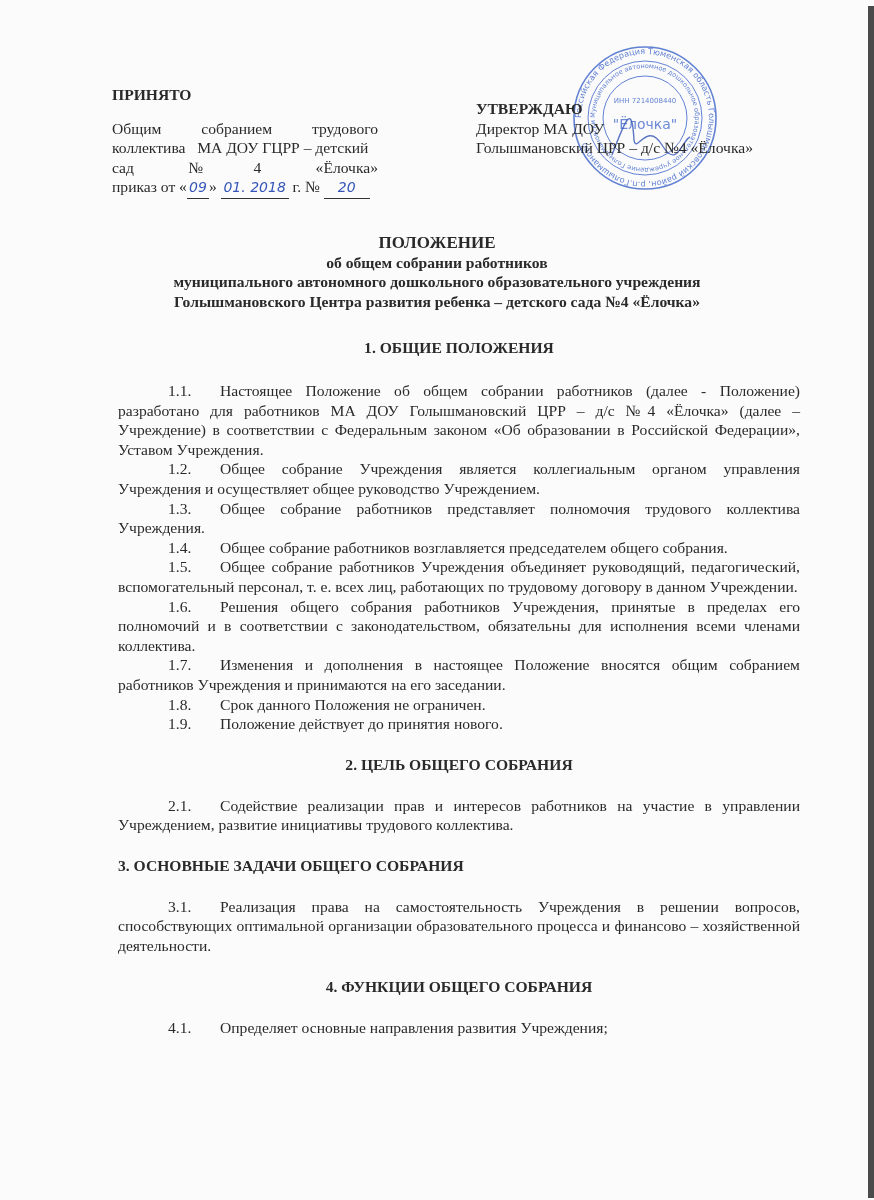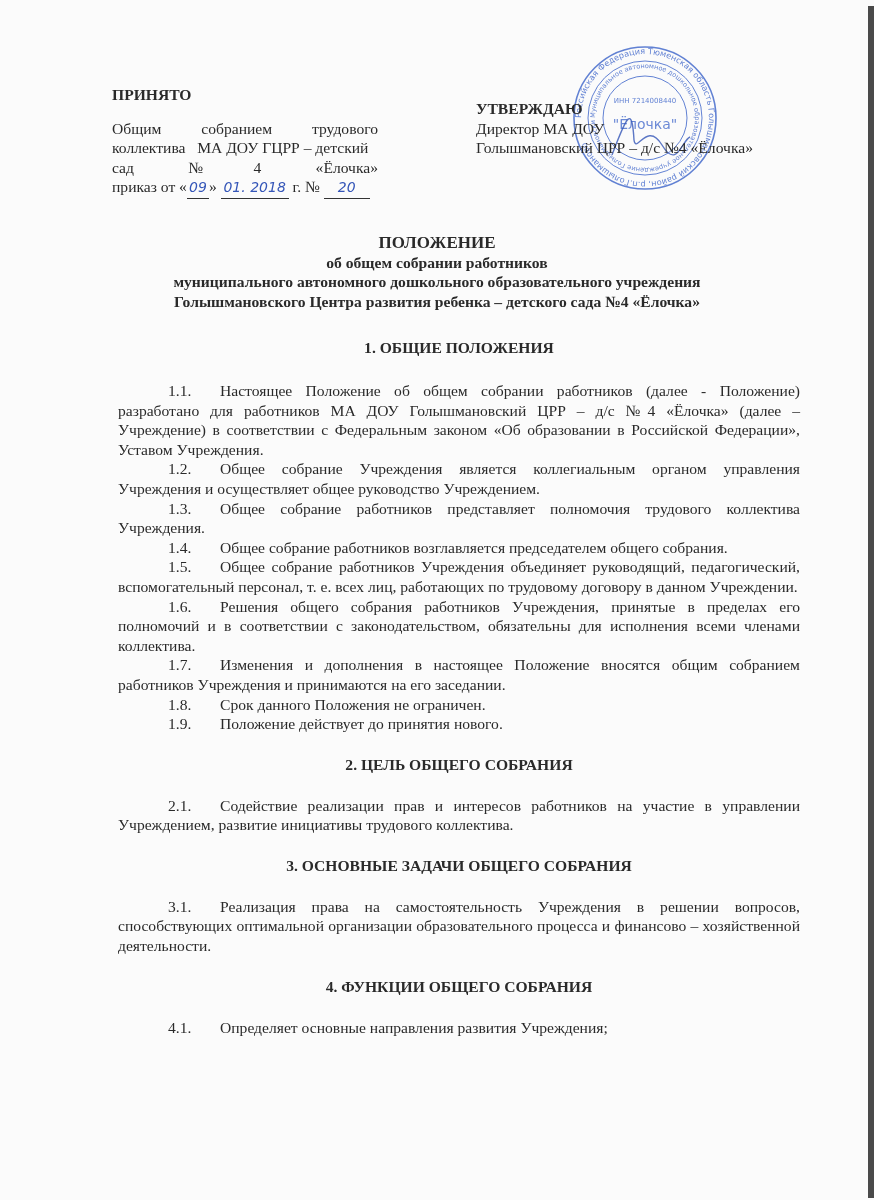--- a/index.html
+++ b/index.html
@@ -96,21 +96,21 @@
   <p class="para"><span class="num">1.6.</span><span>Решения общего собрания работников Учреждения, принятые в пределах его полномочий и в соответствии с законодательством, обязательны для исполнения всеми членами коллектива.</span></p>
   <p class="para"><span class="num">1.7.</span><span>Изменения и дополнения в настоящее Положение вносятся общим собранием работников Учреждения и принимаются на его заседании.</span></p>
   <p class="para"><span class="num">1.8.</span><span>Срок данного Положения не ограничен.</span></p>
   <p class="para"><span class="num">1.9.</span><span>Положение действует до принятия нового.</span></p>
 
   <div style="height:62px;display:flex;align-items:center;justify-content:center;">
     <div class="heading">2. ЦЕЛЬ ОБЩЕГО СОБРАНИЯ</div>
   </div>
   <p class="para"><span class="num">2.1.</span><span>Содействие реализации прав и интересов работников на участие в управлении Учреждением, развитие инициативы трудового коллектива.</span></p>
 
-  <div style="height:62px;display:flex;align-items:center;justify-content:center;">
+  <div style="height:62px;display:flex;align-items:center;justify-content:flex-start;">
     <div class="heading">3. ОСНОВНЫЕ ЗАДАЧИ ОБЩЕГО СОБРАНИЯ</div>
   </div>
   <p class="para"><span class="num">3.1.</span><span>Реализация права на самостоятельность Учреждения в решении вопросов, способствующих оптимальной организации образовательного процесса и финансово – хозяйственной деятельности.</span></p>
 
   <div style="height:62px;display:flex;align-items:center;justify-content:center;">
     <div class="heading">4.  ФУНКЦИИ ОБЩЕГО СОБРАНИЯ</div>
   </div>
   <p class="para"><span class="num">4.1.</span><span>Определяет основные направления развития Учреждения;</span></p>
 </div>
 

